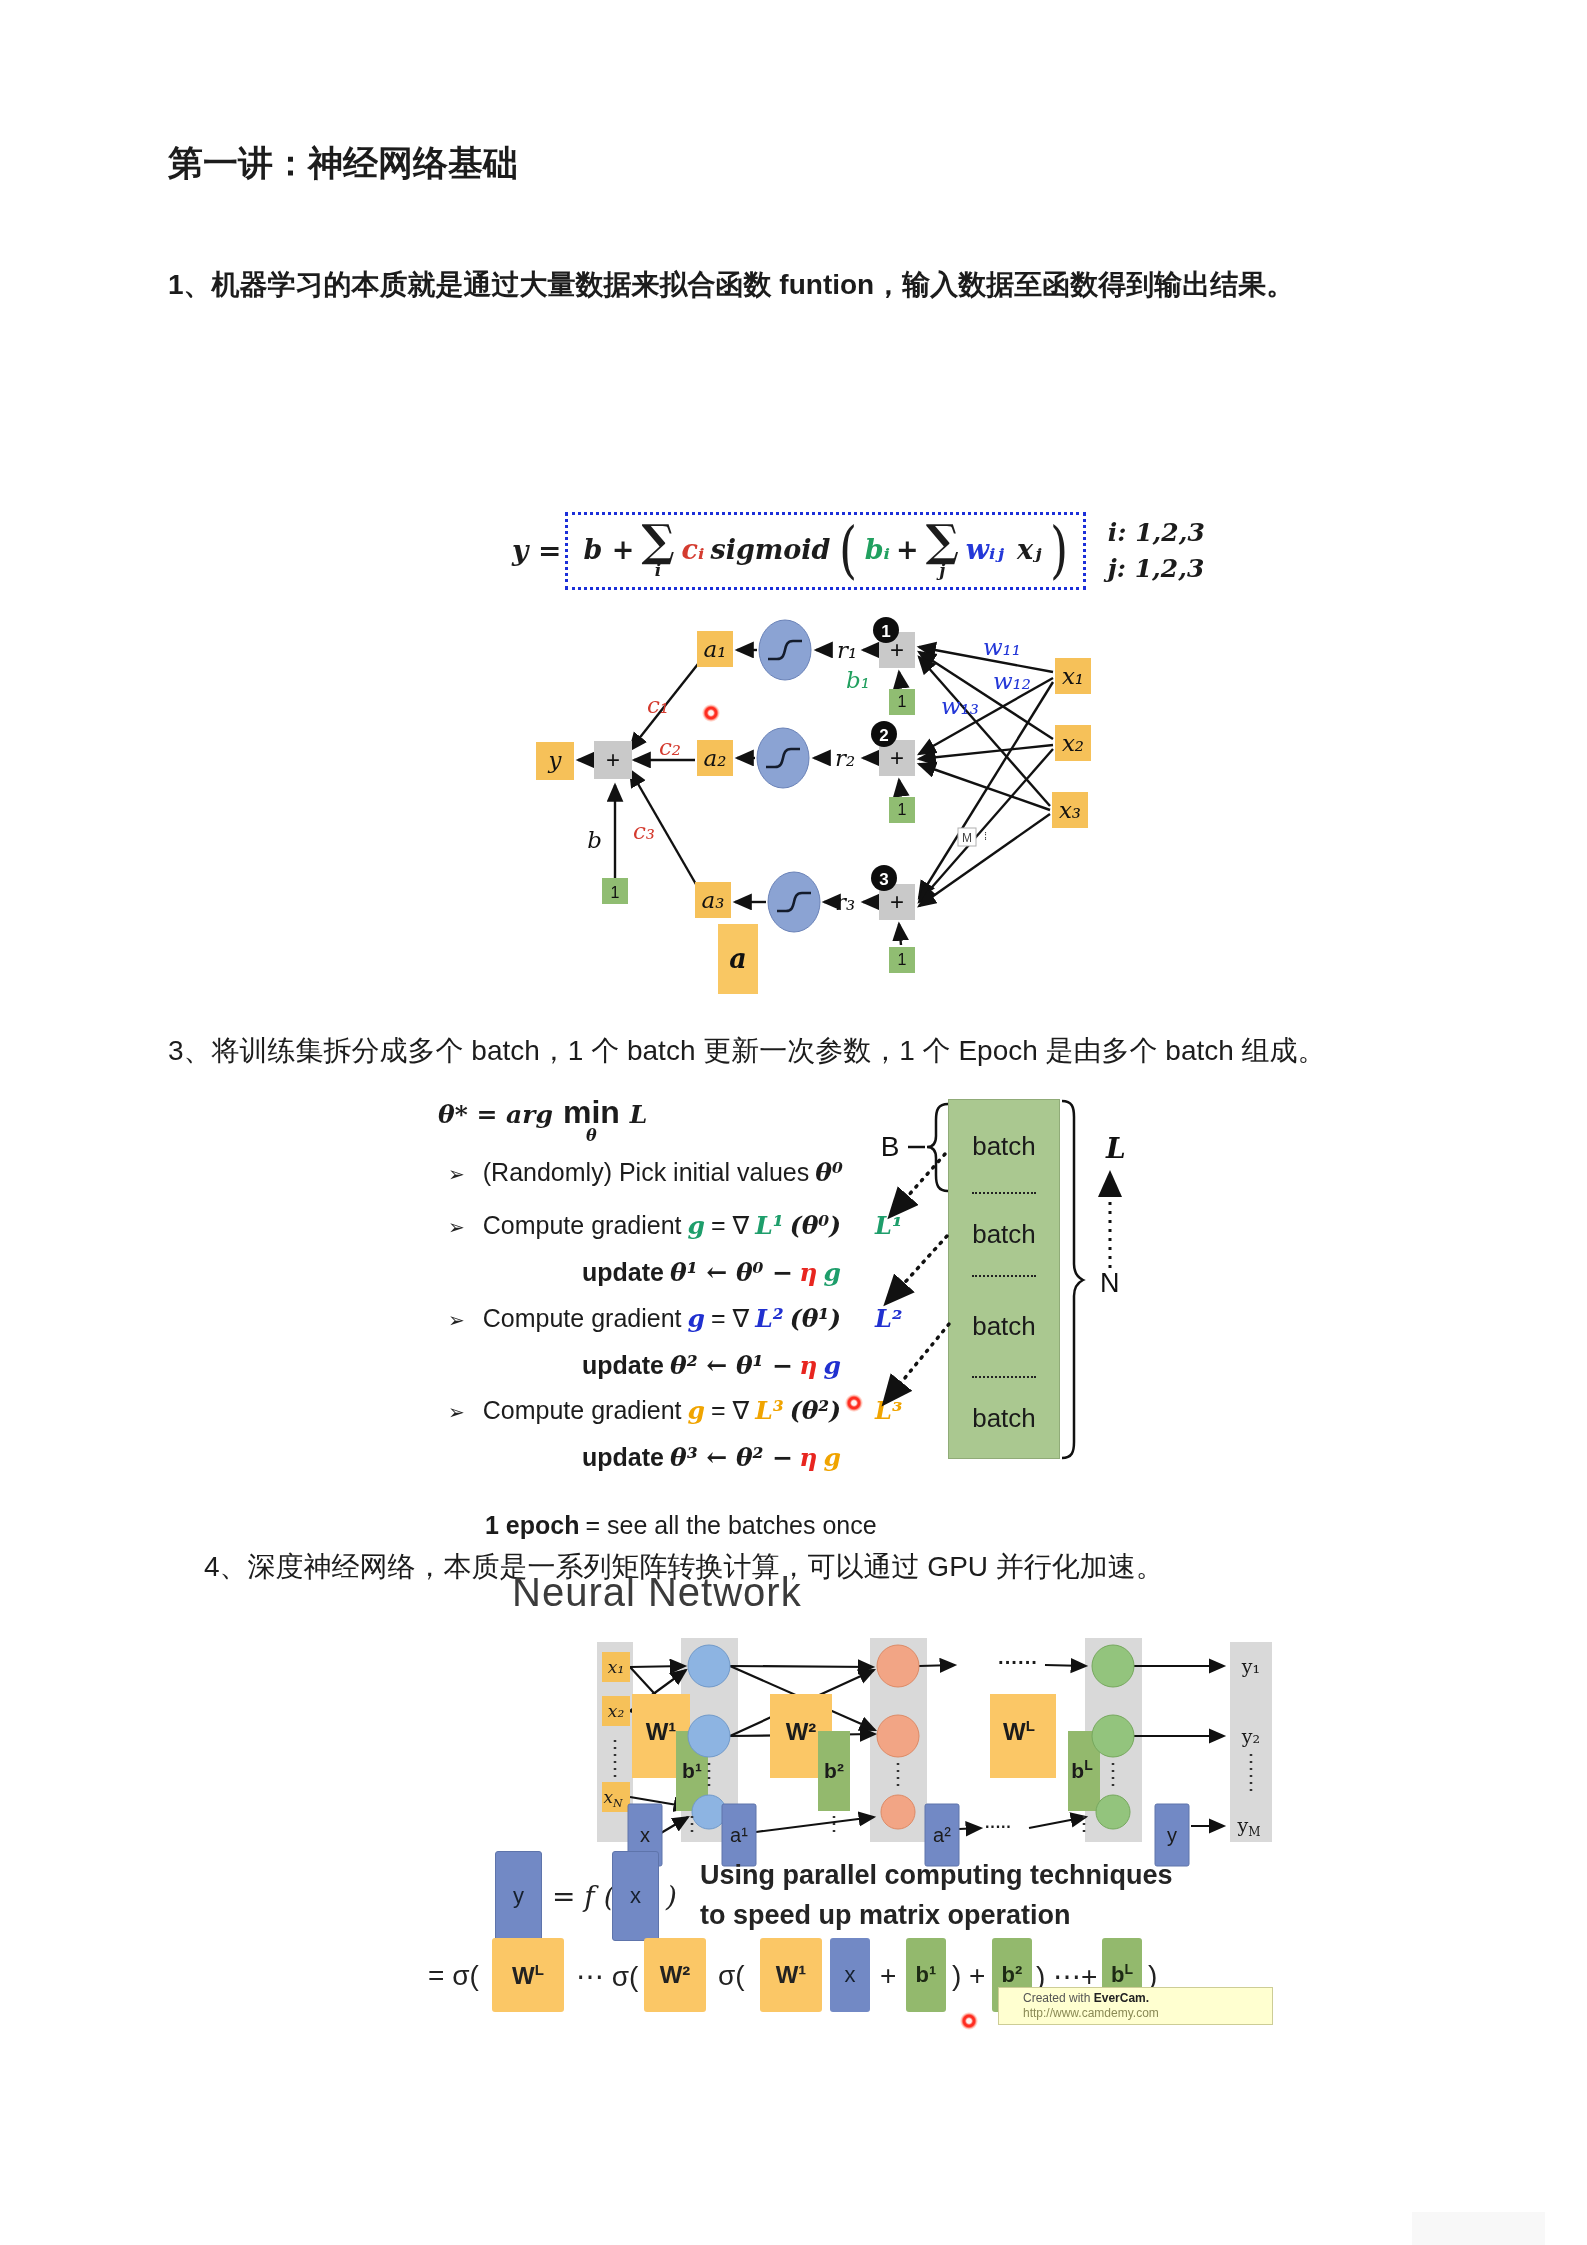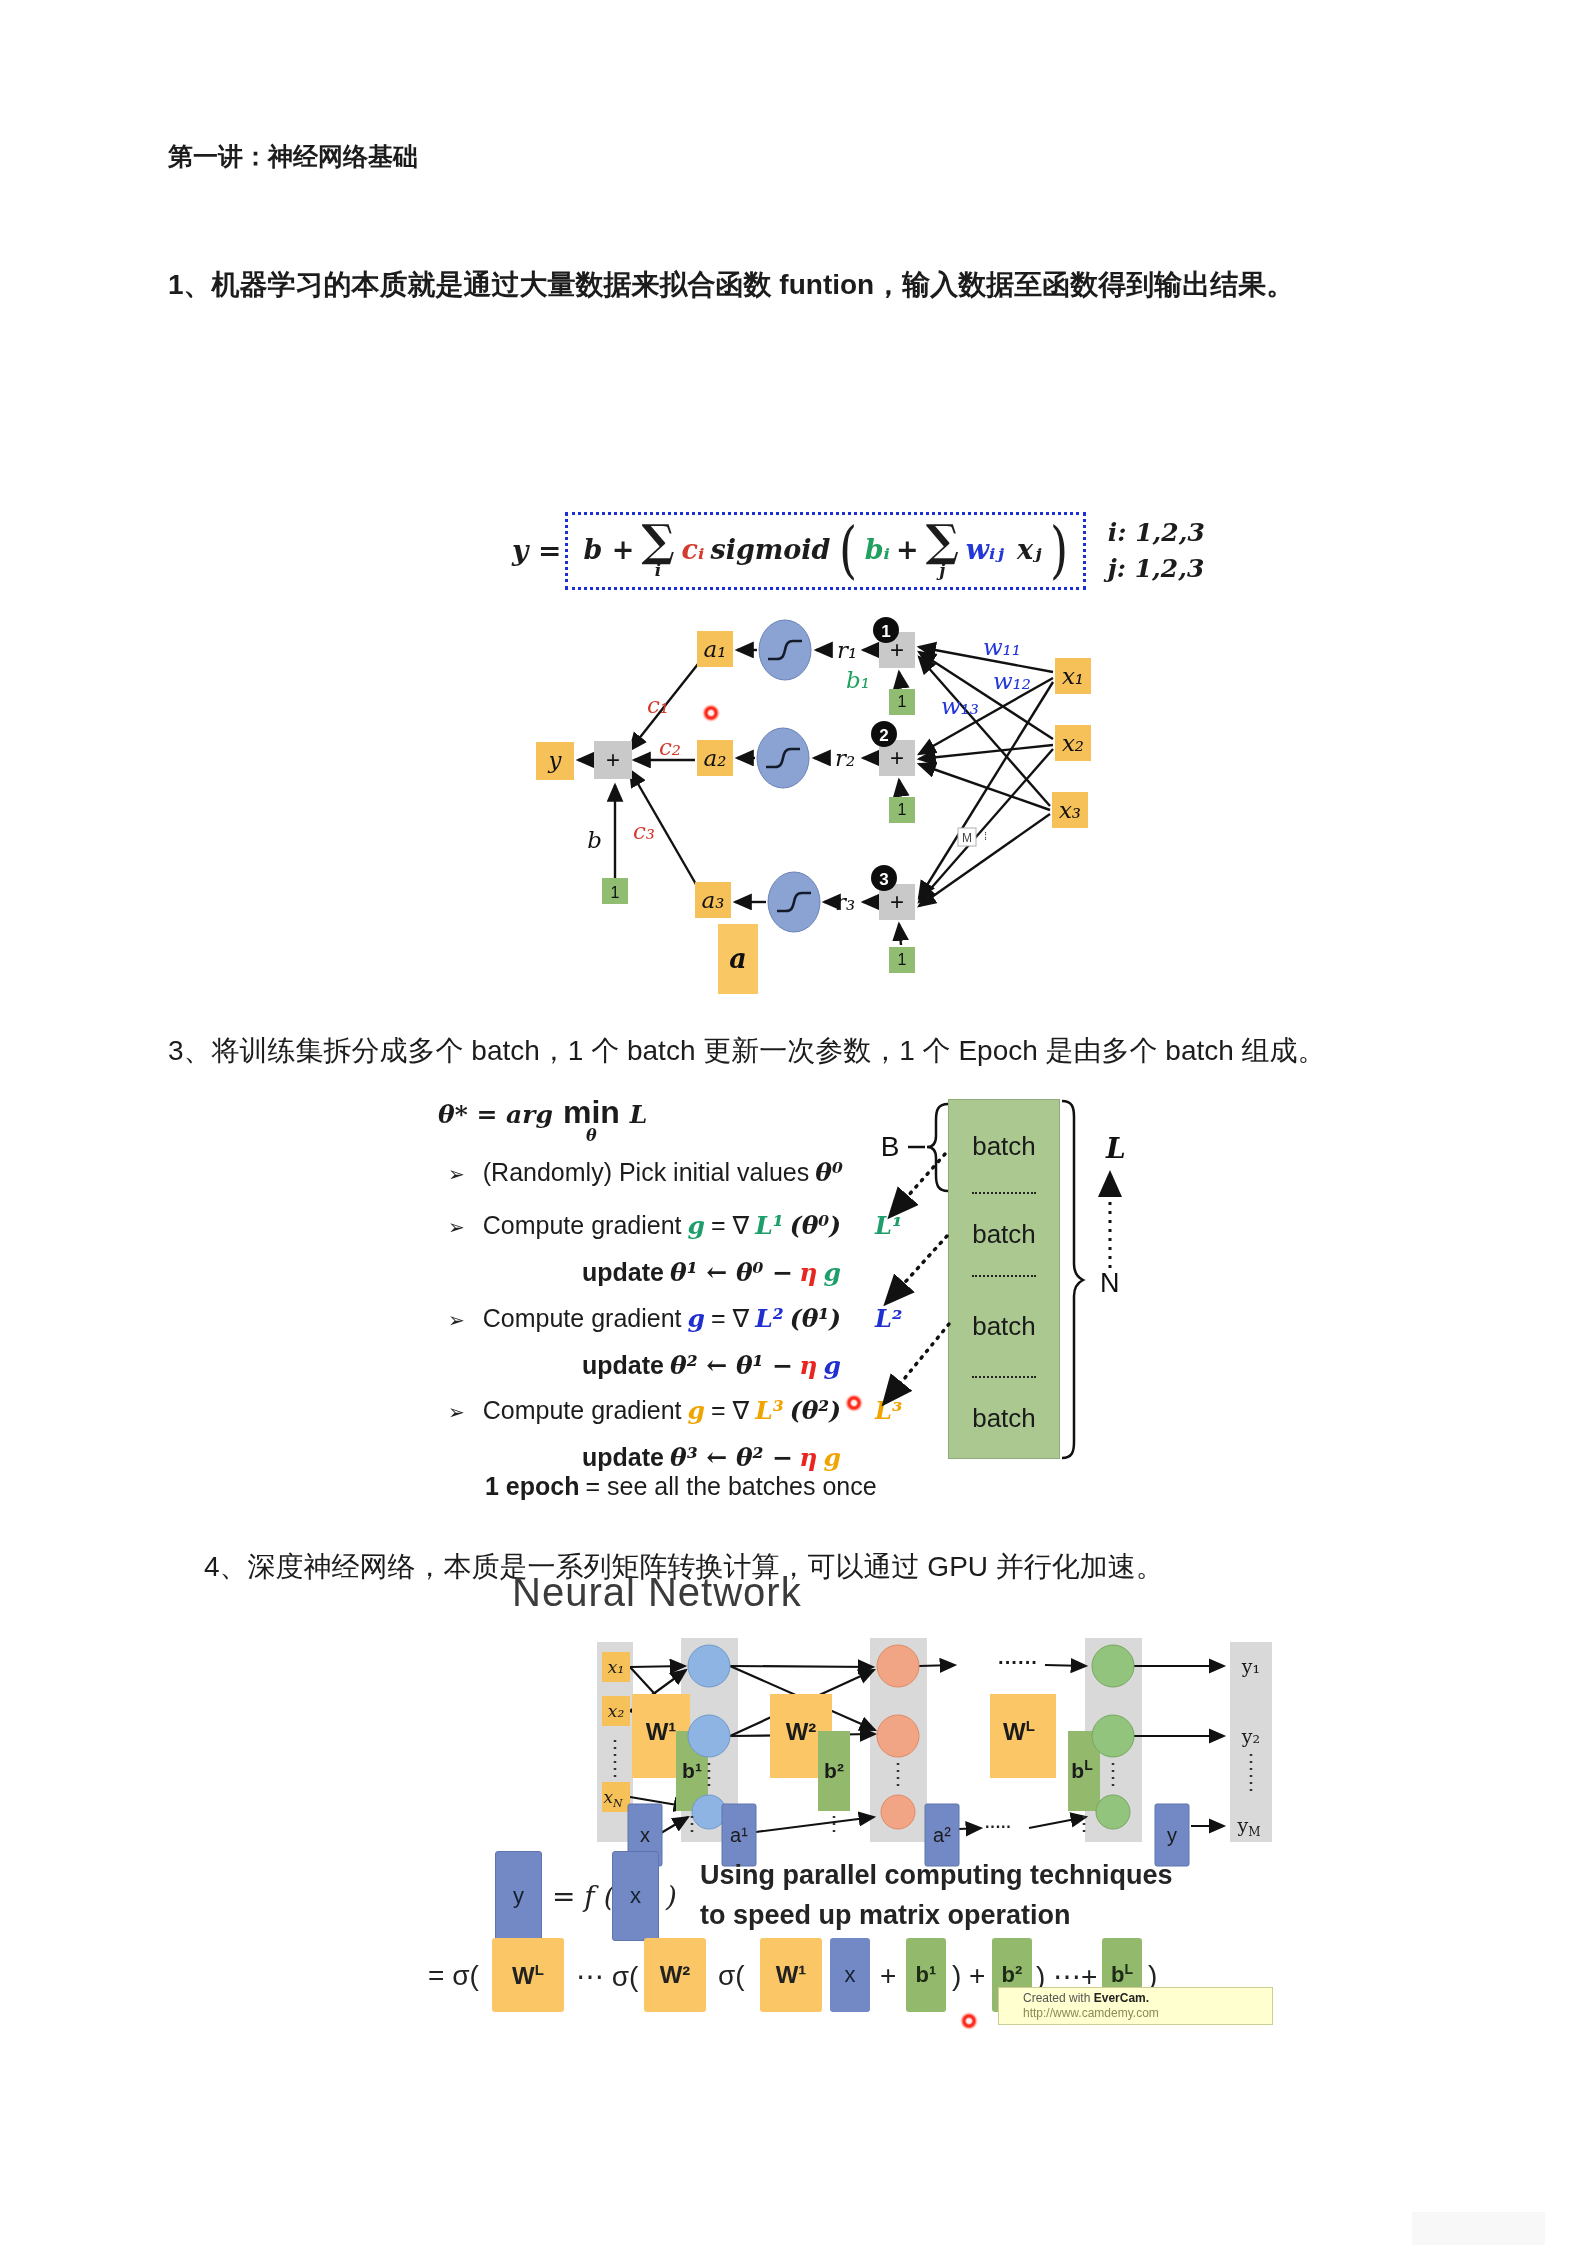--- a/index.html
+++ b/index.html
@@ -1,21 +1,21 @@
 <!DOCTYPE html>
 <html><head>
 <meta charset="utf-8">
 <style>
   html,body{margin:0;padding:0;background:#888;}
   .page{position:relative;width:1587px;height:2245px;background:#ffffff;overflow:hidden;
         font-family:"Liberation Sans",sans-serif;color:#1c1c1c;}
   .abs{position:absolute;}
   .m{font-family:"DejaVu Serif",serif;font-style:italic;font-weight:600;}
   .ms{font-family:"DejaVu Serif",serif;font-style:italic;}
-  .doc-title{left:168px;top:140px;font-size:25px;font-weight:bold;}
+  .doc-title{left:168px;top:140px;font-size:35px;font-weight:bold;}
   .p{left:168px;width:1296px;font-size:28px;line-height:57px;text-align:justify;}
   .p1{top:256px;font-weight:bold;}
   .p2{top:358px;}
   .p3{top:1022px;}
   .p4{top:1538px;margin-left:36px;}
 
   
   .f1-formula{left:512px;top:512px;display:flex;align-items:center;}
   .f1-lhs{font-size:28px;margin-right:4px;}
   .f1-dotbox{border:3px dotted #1b2fd9;padding:6px 10px 8px 12px;display:flex;align-items:center;}
@@ -277,21 +277,21 @@
         <span class="m">(θ²)</span>
       <span class="m ltag gL3">L³</span>
     </div>
     <div class="f2line" style="left:282px;top:347px">
       <b>update</b>
       <span class="m">θ³ ← θ² −</span>
       <span class="m eta">η</span>
         <span class="m gL3">g</span>
     </div>
 
-    <div class="f2line" style="left:185px;top:376px">
+    <div class="f2line" style="left:185px;top:415px">
       <b>1 epoch</b>
       <span>= see all the batches once</span>
     </div>
 
     <div class="batchcol">
       <div class="bcell bc1">batch</div>
       <div class="bcell bc2">batch</div>
       <div class="bcell bc3">batch</div>
       <div class="bcell bc4">batch</div>
     </div>

